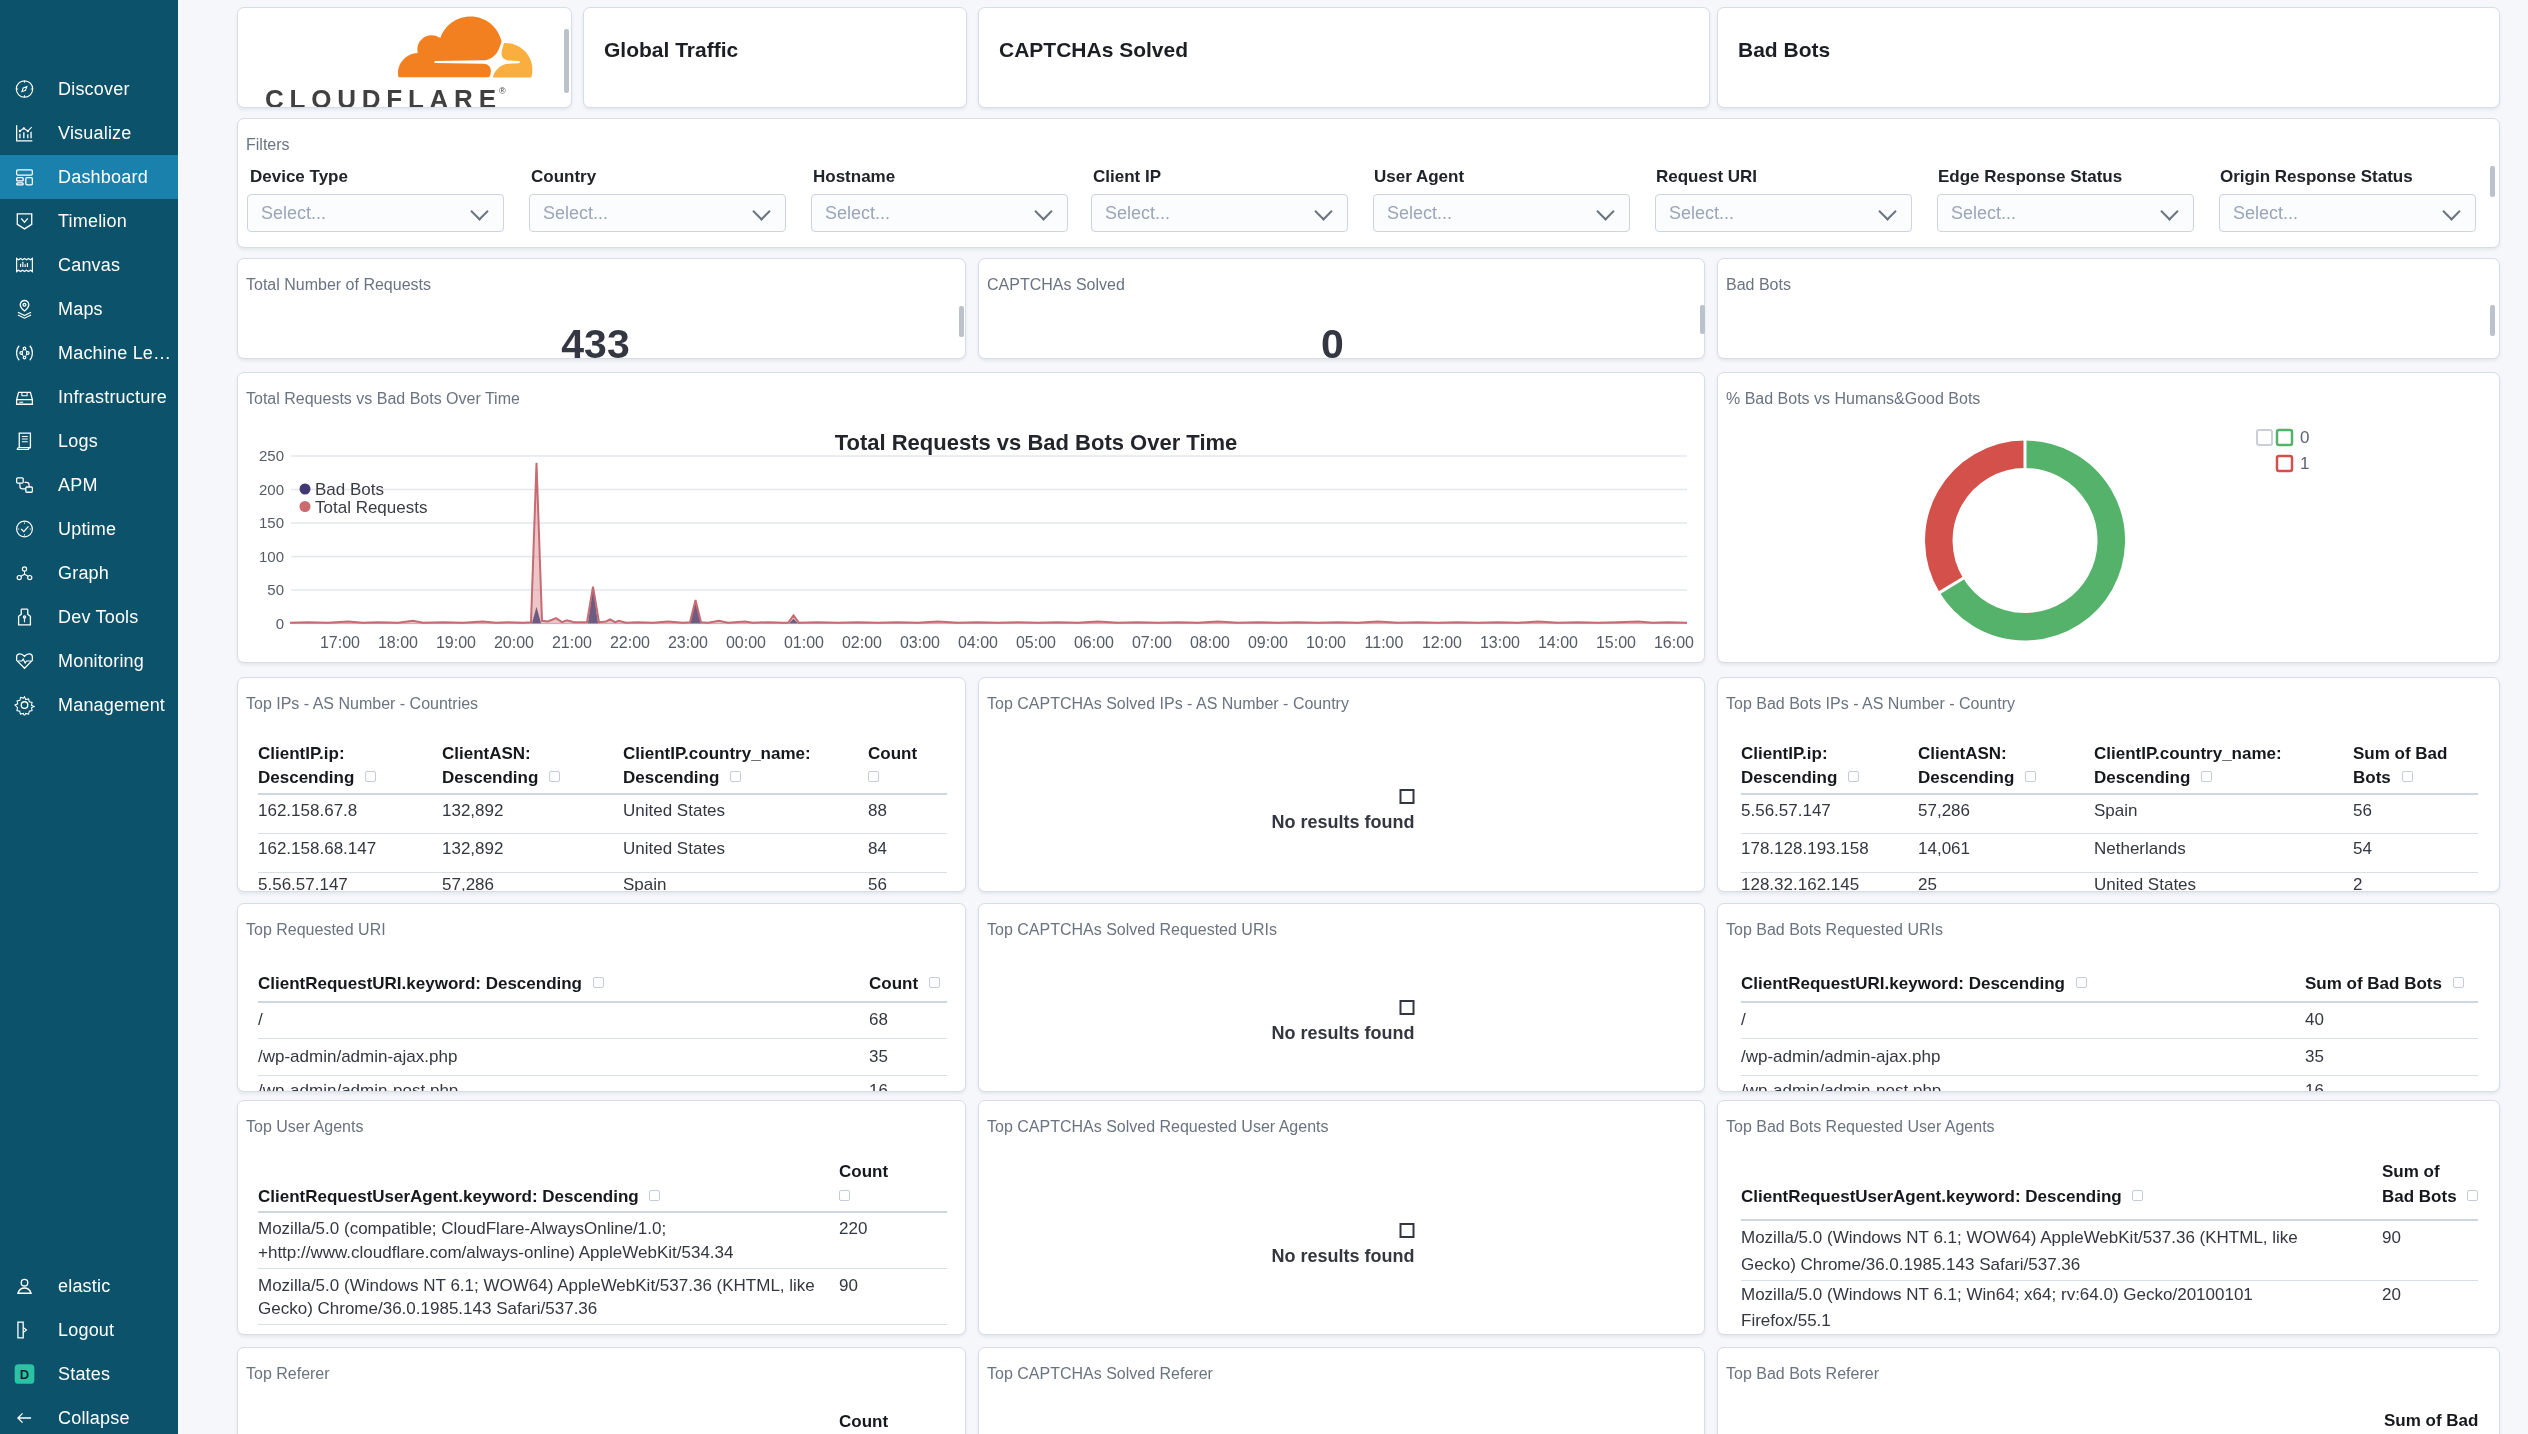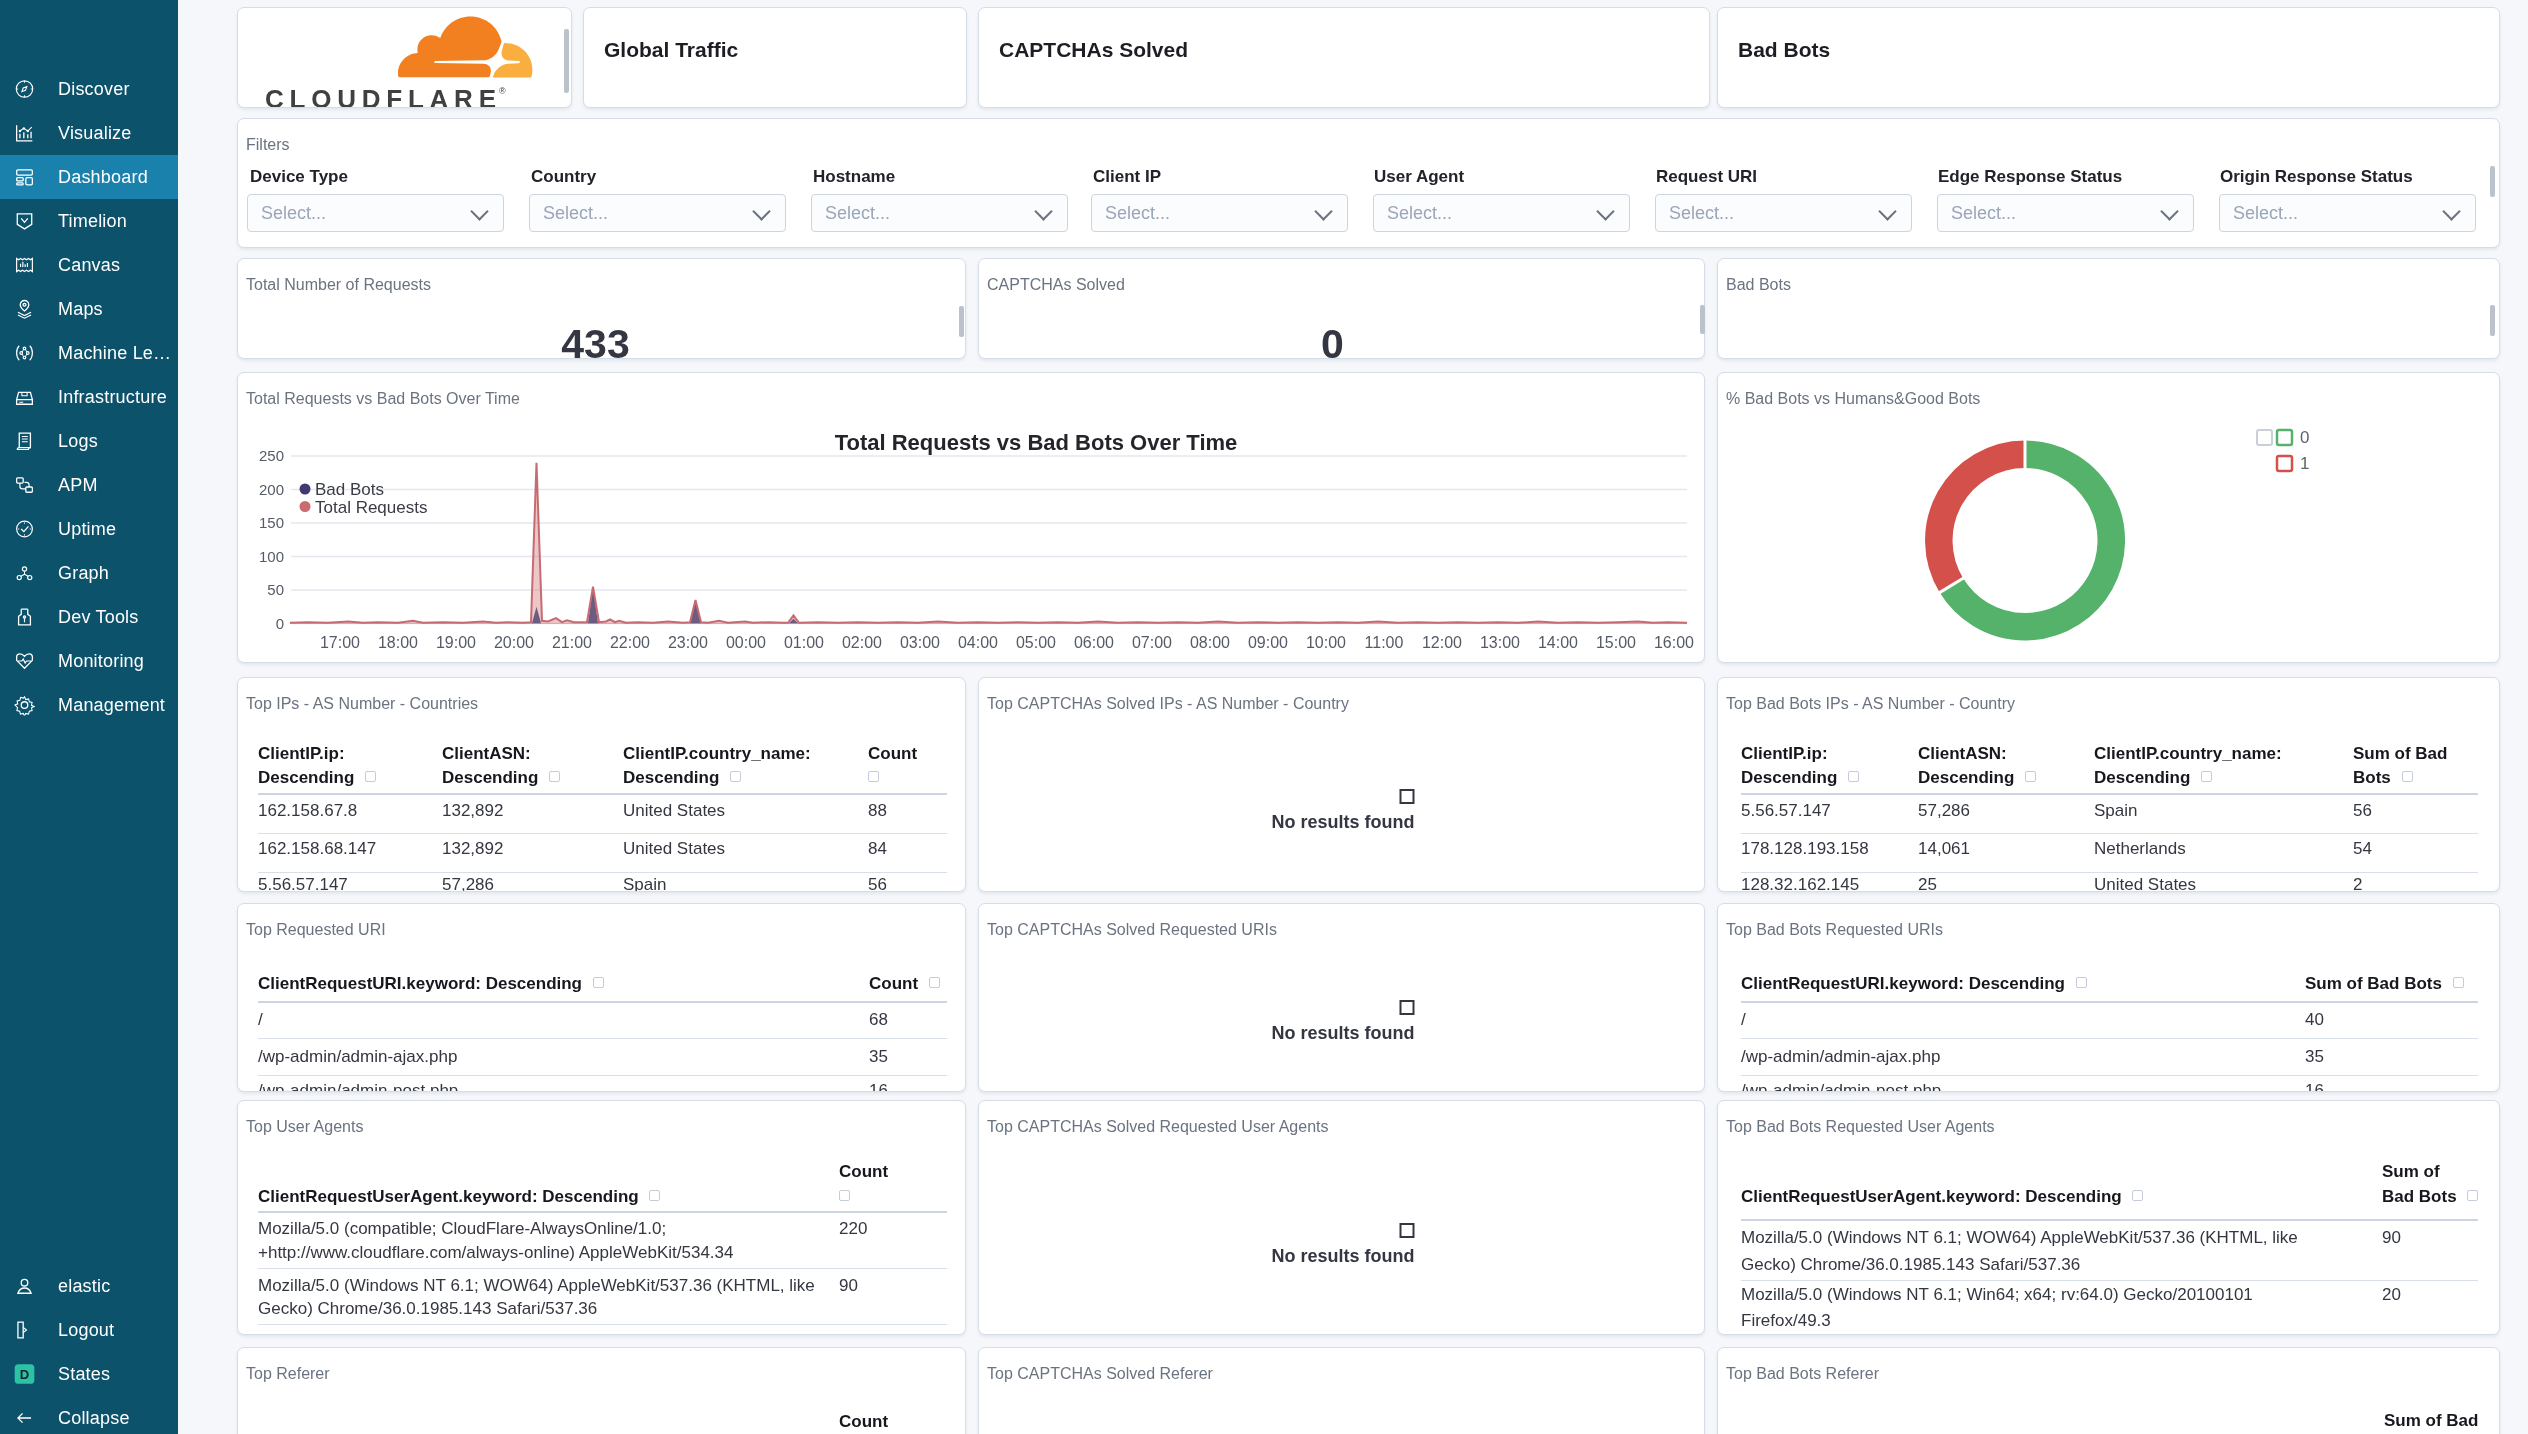--- a/index.html
+++ b/index.html
@@ -456,21 +456,21 @@
     <div class="ptitle">Top Bad Bots Requested User Agents</div>
     <div class="th" style="left:664px;top:71px">Sum of</div>
     <div class="th" style="left:23px;top:96px">ClientRequestUserAgent.keyword: Descending <span class="cb"></span></div>
     <div class="th" style="left:664px;top:96px">Bad Bots <span class="cb"></span></div>
     <div class="hline" style="left:23px;top:118px;width:737px"></div>
     <div class="td" style="left:23px;top:137px">Mozilla/5.0 (Windows NT 6.1; WOW64) AppleWebKit/537.36 (KHTML, like</div>
     <div class="td" style="left:23px;top:164px">Gecko) Chrome/36.0.1985.143 Safari/537.36</div>
     <div class="td" style="left:664px;top:137px">90</div>
     <div class="hline2" style="left:23px;top:179px;width:737px"></div>
     <div class="td" style="left:23px;top:194px">Mozilla/5.0 (Windows NT 6.1; Win64; x64; rv:64.0) Gecko/20100101</div>
-    <div class="td" style="left:23px;top:220px">Firefox/49.3</div>
+    <div class="td" style="left:23px;top:220px">Firefox/55.1</div>
     <div class="td" style="left:664px;top:194px">20</div>
     <div class="hline2" style="left:23px;top:233px;width:737px"></div>
   </div>
 
   <div class="panel" style="left:237px;top:1347px;width:729px;height:150px">
     <div class="ptitle">Top Referer</div>
     <div class="th" style="left:601px;top:74px">Count</div>
   </div>
   <div class="panel" style="left:978px;top:1347px;width:727px;height:150px">
     <div class="ptitle">Top CAPTCHAs Solved Referer</div>

